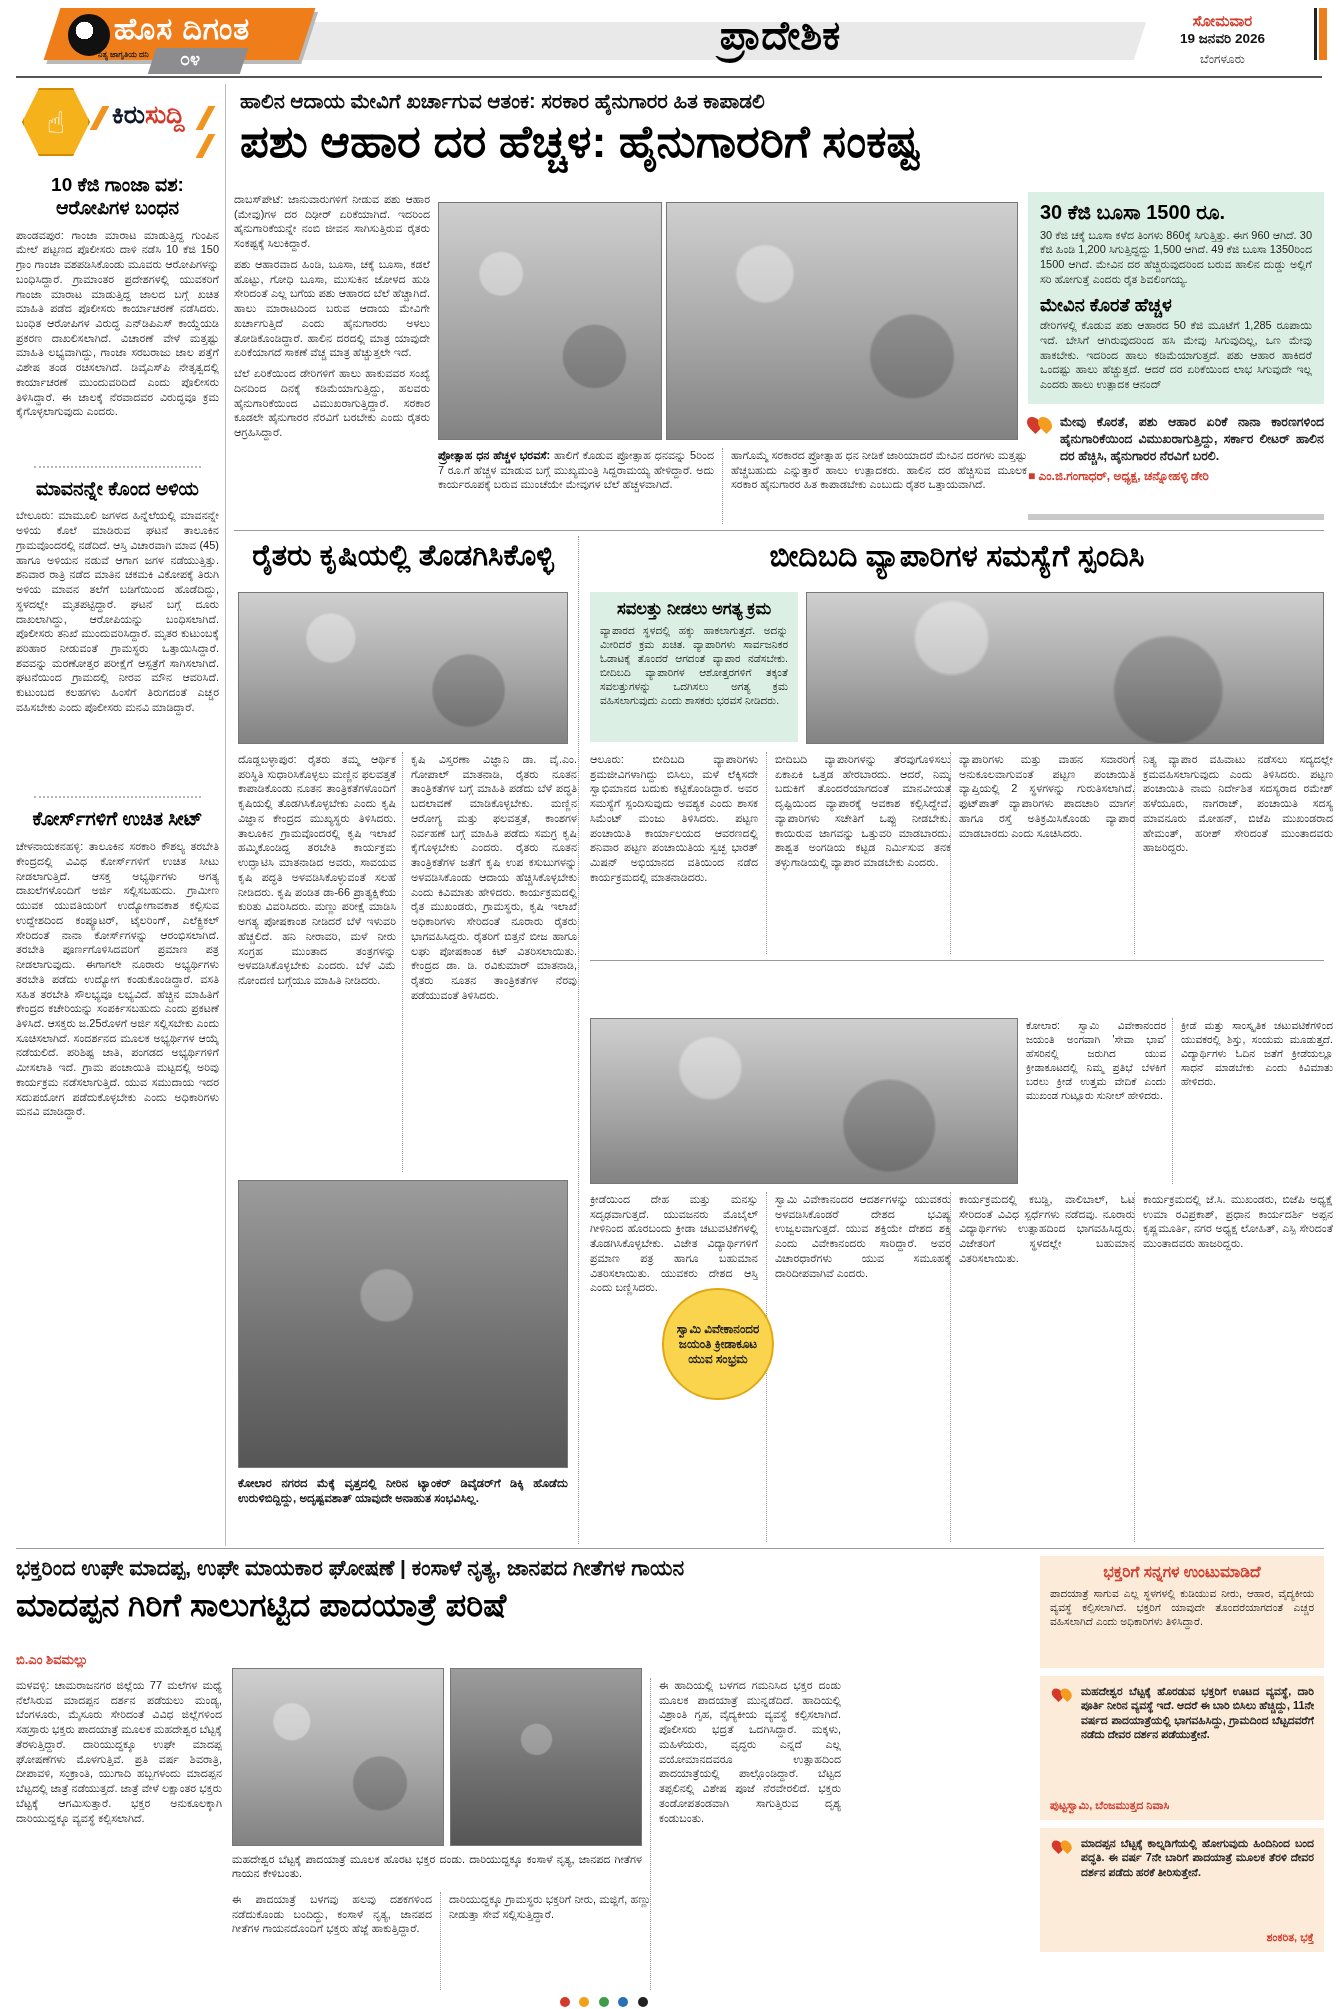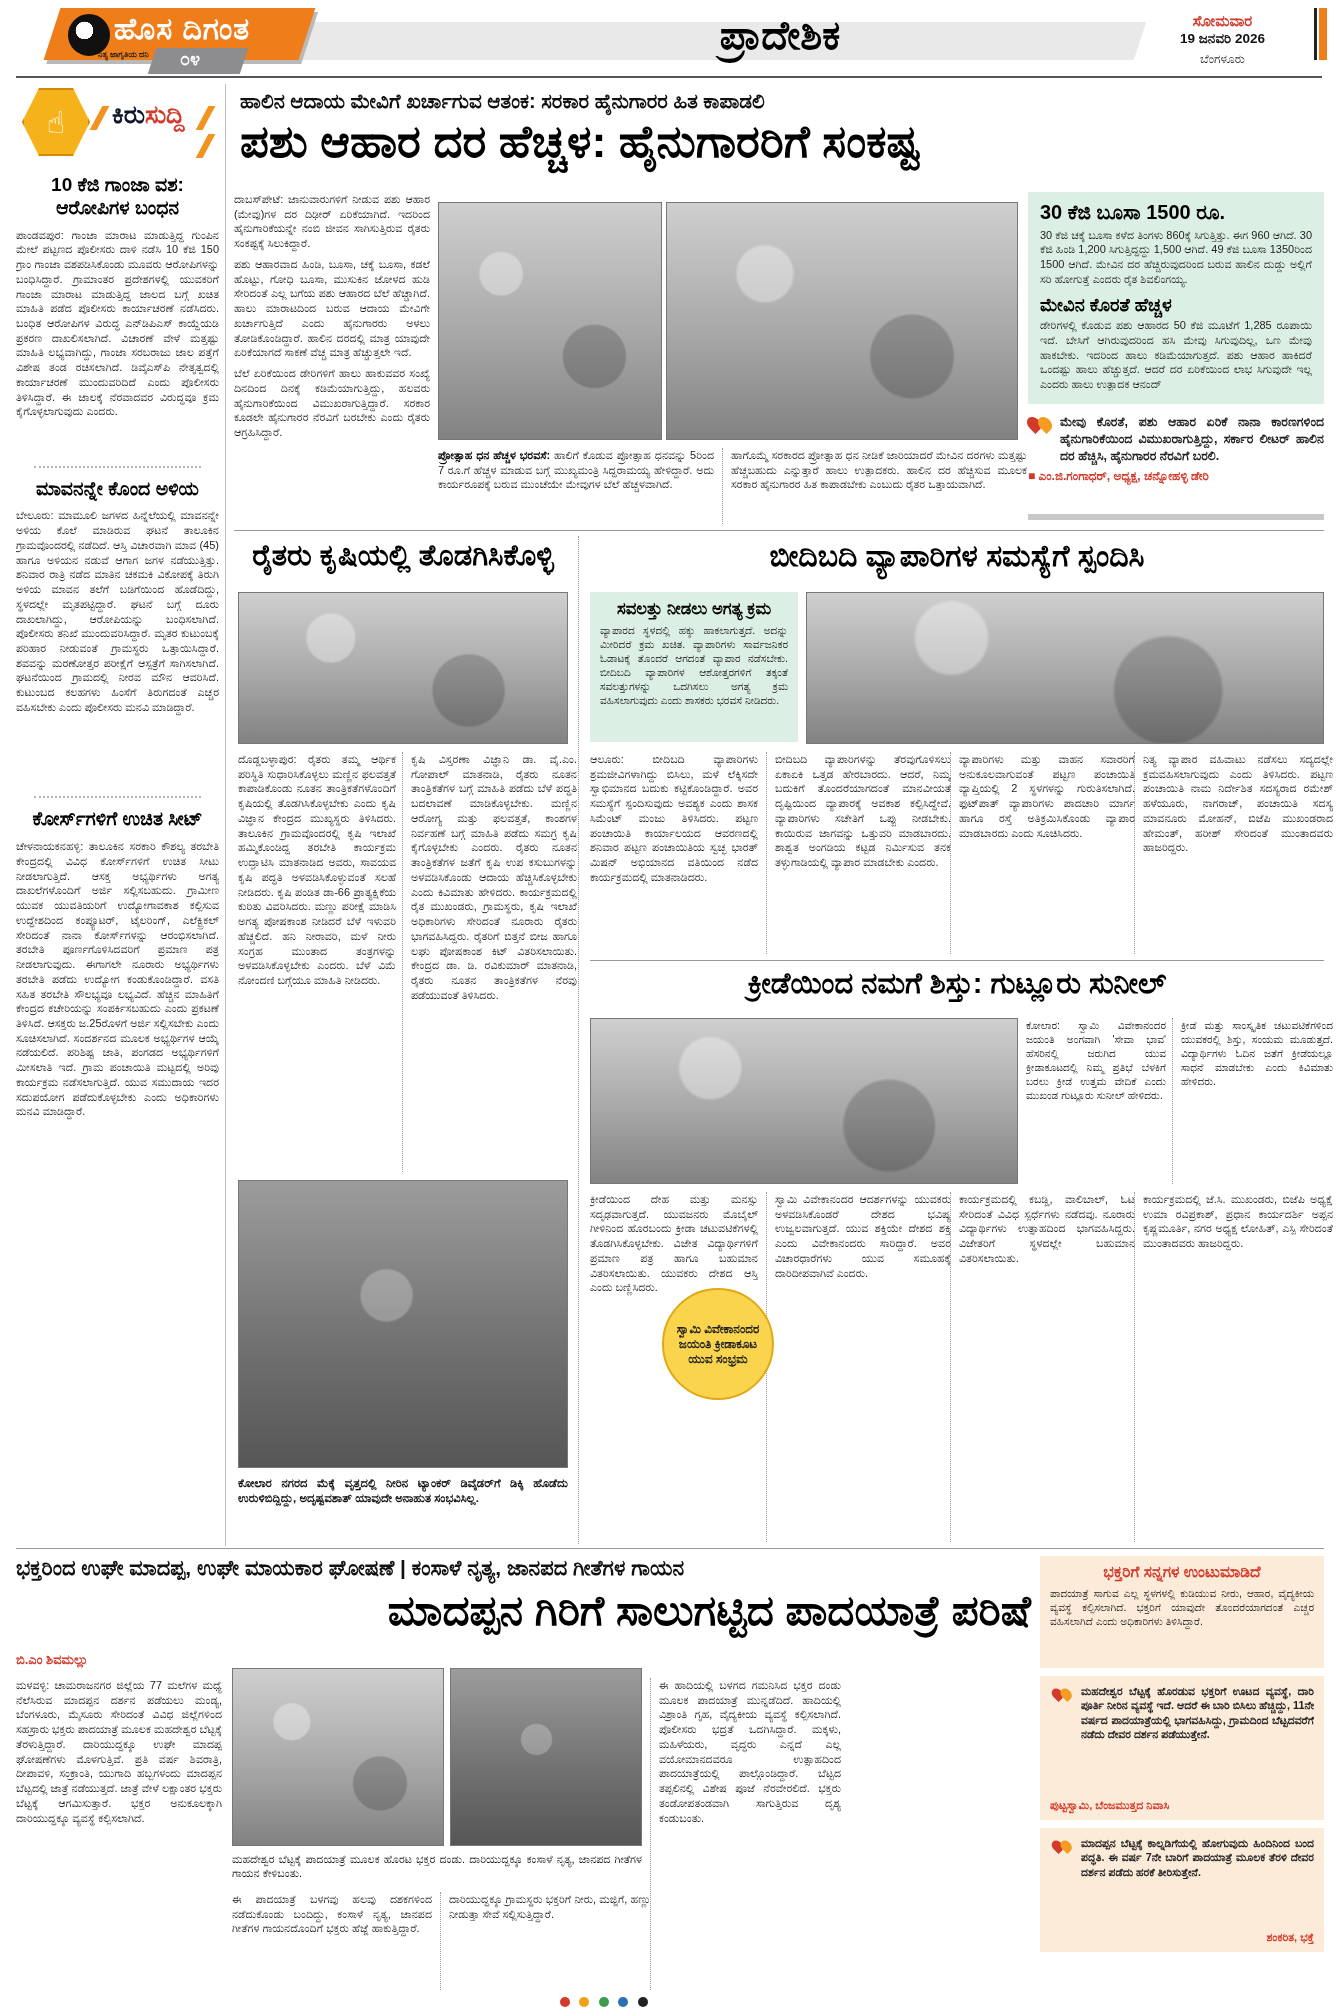--- a/index.html
+++ b/index.html
@@ -136,35 +136,34 @@
     <div class="headline" style="font-size:16.5px;text-align:center;margin-bottom:5px;">ಸವಲತ್ತು ನೀಡಲು ಅಗತ್ಯ ಕ್ರಮ</div>
     <div class="bt" style="height:100px;font-size:10.5px;">ವ್ಯಾಪಾರದ ಸ್ಥಳದಲ್ಲಿ ಹಕ್ಕು ಹಾಕಲಾಗುತ್ತದೆ. ಅದನ್ನು ಮೀರಿದರೆ ಕ್ರಮ ಖಚಿತ. ವ್ಯಾಪಾರಿಗಳು ಸಾರ್ವಜನಿಕರ ಓಡಾಟಕ್ಕೆ ತೊಂದರೆ ಆಗದಂತೆ ವ್ಯಾಪಾರ ನಡೆಸಬೇಕು. ಬೀದಿಬದಿ ವ್ಯಾಪಾರಿಗಳ ಆಶೋತ್ತರಗಳಿಗೆ ತಕ್ಕಂತೆ ಸವಲತ್ತುಗಳನ್ನು ಒದಗಿಸಲು ಅಗತ್ಯ ಕ್ರಮ ವಹಿಸಲಾಗುವುದು ಎಂದು ಶಾಸಕರು ಭರವಸೆ ನೀಡಿದರು.</div>
   </div>
   <div class="abs photo" style="left:806px;top:592px;width:518px;height:152px;"></div>
   <div class="abs bt" style="left:590px;top:752px;width:168px;height:202px;">ಆಲೂರು: ಬೀದಿಬದಿ ವ್ಯಾಪಾರಿಗಳು ಶ್ರಮಜೀವಿಗಳಾಗಿದ್ದು ಬಿಸಿಲು, ಮಳೆ ಲೆಕ್ಕಿಸದೇ ಸ್ವಾಭಿಮಾನದ ಬದುಕು ಕಟ್ಟಿಕೊಂಡಿದ್ದಾರೆ. ಅವರ ಸಮಸ್ಯೆಗೆ ಸ್ಪಂದಿಸುವುದು ಅವಶ್ಯಕ ಎಂದು ಶಾಸಕ ಸಿಮೆಂಟ್ ಮಂಜು ತಿಳಿಸಿದರು. ಪಟ್ಟಣ ಪಂಚಾಯಿತಿ ಕಾರ್ಯಾಲಯದ ಆವರಣದಲ್ಲಿ ಶನಿವಾರ ಪಟ್ಟಣ ಪಂಚಾಯಿತಿಯ ಸ್ವಚ್ಛ ಭಾರತ್ ಮಿಷನ್ ಅಭಿಯಾನದ ವತಿಯಿಂದ ನಡೆದ ಕಾರ್ಯಕ್ರಮದಲ್ಲಿ ಮಾತನಾಡಿದರು.</div>
   <div class="abs bt vdot" style="left:766px;top:752px;width:176px;height:202px;padding-left:8px;">ಬೀದಿಬದಿ ವ್ಯಾಪಾರಿಗಳನ್ನು ತೆರವುಗೊಳಿಸಲು ಏಕಾಏಕಿ ಒತ್ತಡ ಹೇರಬಾರದು. ಆದರೆ, ನಿಮ್ಮ ಬದುಕಿಗೆ ತೊಂದರೆಯಾಗದಂತೆ ಮಾನವೀಯತೆ ದೃಷ್ಟಿಯಿಂದ ವ್ಯಾಪಾರಕ್ಕೆ ಅವಕಾಶ ಕಲ್ಪಿಸಿದ್ದೇವೆ. ವ್ಯಾಪಾರಿಗಳು ಸಚೇತಿಗೆ ಒಪ್ಪು ನೀಡಬೇಕು. ಕಾಯಿರುವ ಜಾಗವನ್ನು ಒತ್ತುವರಿ ಮಾಡಬಾರದು. ಶಾಶ್ವತ ಅಂಗಡಿಯ ಕಟ್ಟಡ ನಿರ್ಮಿಸುವ ತನಕ ತಳ್ಳುಗಾಡಿಯಲ್ಲಿ ವ್ಯಾಪಾರ ಮಾಡಬೇಕು ಎಂದರು.</div>
   <div class="abs bt vdot" style="left:950px;top:752px;width:176px;height:202px;padding-left:8px;">ವ್ಯಾಪಾರಿಗಳು ಮತ್ತು ವಾಹನ ಸವಾರರಿಗೆ ಅನುಕೂಲವಾಗುವಂತೆ ಪಟ್ಟಣ ಪಂಚಾಯಿತಿ ವ್ಯಾಪ್ತಿಯಲ್ಲಿ 2 ಸ್ಥಳಗಳನ್ನು ಗುರುತಿಸಲಾಗಿದೆ. ಫುಟ್‌ಪಾತ್ ವ್ಯಾಪಾರಿಗಳು ಪಾದಚಾರಿ ಮಾರ್ಗ ಹಾಗೂ ರಸ್ತೆ ಅತಿಕ್ರಮಿಸಿಕೊಂಡು ವ್ಯಾಪಾರ ಮಾಡಬಾರದು ಎಂದು ಸೂಚಿಸಿದರು.</div>
   <div class="abs bt vdot" style="left:1134px;top:752px;width:190px;height:202px;padding-left:8px;">ನಿತ್ಯ ವ್ಯಾಪಾರ ವಹಿವಾಟು ನಡೆಸಲು ಸದ್ಯದಲ್ಲೇ ಕ್ರಮವಹಿಸಲಾಗುವುದು ಎಂದು ತಿಳಿಸಿದರು. ಪಟ್ಟಣ ಪಂಚಾಯಿತಿ ನಾಮ ನಿರ್ದೇಶಿತ ಸದಸ್ಯರಾದ ರಮೇಶ್ ಹಳೆಯೂರು, ನಾಗರಾಜ್, ಪಂಚಾಯಿತಿ ಸದಸ್ಯ ಮಾವನೂರು ಮೋಹನ್, ಬಿಜೆಪಿ ಮುಖಂಡರಾದ ಹೇಮಂತ್, ಹರೀಶ್ ಸೇರಿದಂತೆ ಮುಂತಾದವರು ಹಾಜರಿದ್ದರು.</div>
   <div class="abs rule-thin" style="left:590px;top:960px;width:734px;"></div>
 
-  <div class="abs headline" style="left:590px;top:968px;width:734px;font-size:29px;text-align:center;">ಕ್ರೀಡೆಯಿಂದ ನಮಗೆ ಶಿಸ್ತು: ಗುಟ್ಲೂರು ಸುನೀಲ್</div>
   <div class="abs photo" style="left:590px;top:1018px;width:428px;height:166px;"></div>
   <div class="abs bt" style="left:1026px;top:1018px;width:140px;height:166px;font-size:10.5px;">ಕೋಲಾರ: ಸ್ವಾಮಿ ವಿವೇಕಾನಂದರ ಜಯಂತಿ ಅಂಗವಾಗಿ 'ಸೇವಾ ಭಾವ' ಹೆಸರಿನಲ್ಲಿ ಜರುಗಿದ ಯುವ ಕ್ರೀಡಾಕೂಟದಲ್ಲಿ ನಿಮ್ಮ ಪ್ರತಿಭೆ ಬೆಳಕಿಗೆ ಬರಲು ಕ್ರೀಡೆ ಉತ್ತಮ ವೇದಿಕೆ ಎಂದು ಮುಖಂಡ ಗುಟ್ಲೂರು ಸುನೀಲ್ ಹೇಳಿದರು.</div>
   <div class="abs bt vdot" style="left:1172px;top:1018px;width:152px;height:166px;padding-left:8px;font-size:10.5px;">ಕ್ರೀಡೆ ಮತ್ತು ಸಾಂಸ್ಕೃತಿಕ ಚಟುವಟಿಕೆಗಳಿಂದ ಯುವಕರಲ್ಲಿ ಶಿಸ್ತು, ಸಂಯಮ ಮೂಡುತ್ತದೆ. ವಿದ್ಯಾರ್ಥಿಗಳು ಓದಿನ ಜತೆಗೆ ಕ್ರೀಡೆಯಲ್ಲೂ ಸಾಧನೆ ಮಾಡಬೇಕು ಎಂದು ಕಿವಿಮಾತು ಹೇಳಿದರು.</div>
   <div class="abs bt" style="left:590px;top:1192px;width:168px;height:350px;">ಕ್ರೀಡೆಯಿಂದ ದೇಹ ಮತ್ತು ಮನಸ್ಸು ಸದೃಢವಾಗುತ್ತದೆ. ಯುವಜನರು ಮೊಬೈಲ್ ಗೀಳಿನಿಂದ ಹೊರಬಂದು ಕ್ರೀಡಾ ಚಟುವಟಿಕೆಗಳಲ್ಲಿ ತೊಡಗಿಸಿಕೊಳ್ಳಬೇಕು. ವಿಜೇತ ವಿದ್ಯಾರ್ಥಿಗಳಿಗೆ ಪ್ರಮಾಣ ಪತ್ರ ಹಾಗೂ ಬಹುಮಾನ ವಿತರಿಸಲಾಯಿತು. ಯುವಕರು ದೇಶದ ಆಸ್ತಿ ಎಂದು ಬಣ್ಣಿಸಿದರು.</div>
   <div class="abs bt vdot" style="left:766px;top:1192px;width:176px;height:350px;padding-left:8px;">ಸ್ವಾಮಿ ವಿವೇಕಾನಂದರ ಆದರ್ಶಗಳನ್ನು ಯುವಕರು ಅಳವಡಿಸಿಕೊಂಡರೆ ದೇಶದ ಭವಿಷ್ಯ ಉಜ್ವಲವಾಗುತ್ತದೆ. ಯುವ ಶಕ್ತಿಯೇ ದೇಶದ ಶಕ್ತಿ ಎಂದು ವಿವೇಕಾನಂದರು ಸಾರಿದ್ದಾರೆ. ಅವರ ವಿಚಾರಧಾರೆಗಳು ಯುವ ಸಮೂಹಕ್ಕೆ ದಾರಿದೀಪವಾಗಿವೆ ಎಂದರು.</div>
   <div class="abs bt vdot" style="left:950px;top:1192px;width:176px;height:350px;padding-left:8px;">ಕಾರ್ಯಕ್ರಮದಲ್ಲಿ ಕಬಡ್ಡಿ, ವಾಲಿಬಾಲ್, ಓಟ ಸೇರಿದಂತೆ ವಿವಿಧ ಸ್ಪರ್ಧೆಗಳು ನಡೆದವು. ನೂರಾರು ವಿದ್ಯಾರ್ಥಿಗಳು ಉತ್ಸಾಹದಿಂದ ಭಾಗವಹಿಸಿದ್ದರು. ವಿಜೇತರಿಗೆ ಸ್ಥಳದಲ್ಲೇ ಬಹುಮಾನ ವಿತರಿಸಲಾಯಿತು.</div>
   <div class="abs bt vdot" style="left:1134px;top:1192px;width:190px;height:350px;padding-left:8px;">ಕಾರ್ಯಕ್ರಮದಲ್ಲಿ ಜೆ.ಸಿ. ಮುಖಂಡರು, ಬಿಜೆಪಿ ಅಧ್ಯಕ್ಷೆ ಉಮಾ ರವಿಪ್ರಕಾಶ್, ಪ್ರಧಾನ ಕಾರ್ಯದರ್ಶಿ ಅಪ್ಪನ ಕೃಷ್ಣಮೂರ್ತಿ, ನಗರ ಅಧ್ಯಕ್ಷ ಲೋಹಿತ್, ಎಸ್ಪಿ ಸೇರಿದಂತೆ ಮುಂತಾದವರು ಹಾಜರಿದ್ದರು.</div>
   <div class="abs" style="left:662px;top:1288px;width:112px;height:112px;border-radius:50%;background:#f9d44c;border:2px solid #e0a815;
               display:flex;align-items:center;justify-content:center;text-align:center;
               font-size:12px;font-weight:bold;color:#222;padding:10px;box-sizing:border-box;line-height:1.25;">ಸ್ವಾಮಿ ವಿವೇಕಾನಂದರ ಜಯಂತಿ ಕ್ರೀಡಾಕೂಟ ಯುವ ಸಂಭ್ರಮ</div>
 
   <div class="abs rule-thin" style="left:16px;top:1548px;width:1308px;"></div>
   <div class="abs kicker" style="left:16px;top:1556px;width:1010px;font-size:21px;">ಭಕ್ತರಿಂದ ಉಘೇ ಮಾದಪ್ಪ, ಉಘೇ ಮಾಯಕಾರ ಘೋಷಣೆ | ಕಂಸಾಳೆ ನೃತ್ಯ, ಜಾನಪದ ಗೀತೆಗಳ ಗಾಯನ</div>
-  <div class="abs headline" style="left:16px;top:1588px;width:1015px;font-size:42px;text-align:right;">ಮಾದಪ್ಪನ ಗಿರಿಗೆ ಸಾಲುಗಟ್ಟಿದ ಪಾದಯಾತ್ರೆ ಪರಿಷೆ</div>
+  <div class="abs headline" style="left:16px;top:1588px;width:1015px;font-size:32px;">ಮಾದಪ್ಪನ ಗಿರಿಗೆ ಸಾಲುಗಟ್ಟಿದ ಪಾದಯಾತ್ರೆ ಪರಿಷೆ</div>
   <div class="abs red" style="left:16px;top:1652px;font-size:13px;font-weight:bold;">ಬಿ.ಎಂ ಶಿವಮಲ್ಲು</div>
 
   <div class="abs bt" style="left:16px;top:1678px;width:206px;height:312px;">ಮಳವಳ್ಳಿ: ಚಾಮರಾಜನಗರ ಜಿಲ್ಲೆಯ 77 ಮಲೆಗಳ ಮಧ್ಯೆ ನೆಲೆಸಿರುವ ಮಾದಪ್ಪನ ದರ್ಶನ ಪಡೆಯಲು ಮಂಡ್ಯ, ಬೆಂಗಳೂರು, ಮೈಸೂರು ಸೇರಿದಂತೆ ವಿವಿಧ ಜಿಲ್ಲೆಗಳಿಂದ ಸಹಸ್ರಾರು ಭಕ್ತರು ಪಾದಯಾತ್ರೆ ಮೂಲಕ ಮಹದೇಶ್ವರ ಬೆಟ್ಟಕ್ಕೆ ತೆರಳುತ್ತಿದ್ದಾರೆ. ದಾರಿಯುದ್ದಕ್ಕೂ ಉಘೇ ಮಾದಪ್ಪ ಘೋಷಣೆಗಳು ಮೊಳಗುತ್ತಿವೆ. ಪ್ರತಿ ವರ್ಷ ಶಿವರಾತ್ರಿ, ದೀಪಾವಳಿ, ಸಂಕ್ರಾಂತಿ, ಯುಗಾದಿ ಹಬ್ಬಗಳಂದು ಮಾದಪ್ಪನ ಬೆಟ್ಟದಲ್ಲಿ ಜಾತ್ರೆ ನಡೆಯುತ್ತದೆ. ಜಾತ್ರೆ ವೇಳೆ ಲಕ್ಷಾಂತರ ಭಕ್ತರು ಬೆಟ್ಟಕ್ಕೆ ಆಗಮಿಸುತ್ತಾರೆ. ಭಕ್ತರ ಅನುಕೂಲಕ್ಕಾಗಿ ದಾರಿಯುದ್ದಕ್ಕೂ ವ್ಯವಸ್ಥೆ ಕಲ್ಪಿಸಲಾಗಿದೆ.</div>
   <div class="abs photo" style="left:232px;top:1668px;width:212px;height:178px;"></div>
   <div class="abs photo dark" style="left:450px;top:1668px;width:192px;height:178px;"></div>
   <div class="abs capt" style="left:232px;top:1852px;width:410px;height:34px;font-weight:normal;font-size:11px;">ಮಹದೇಶ್ವರ ಬೆಟ್ಟಕ್ಕೆ ಪಾದಯಾತ್ರೆ ಮೂಲಕ ಹೊರಟ ಭಕ್ತರ ದಂಡು. ದಾರಿಯುದ್ದಕ್ಕೂ ಕಂಸಾಳೆ ನೃತ್ಯ, ಜಾನಪದ ಗೀತೆಗಳ ಗಾಯನ ಕೇಳಿಬಂತು.</div>
   <div class="abs bt" style="left:232px;top:1892px;width:200px;height:98px;">ಈ ಪಾದಯಾತ್ರೆ ಬಳಗವು ಹಲವು ದಶಕಗಳಿಂದ ನಡೆದುಕೊಂಡು ಬಂದಿದ್ದು, ಕಂಸಾಳೆ ನೃತ್ಯ, ಜಾನಪದ ಗೀತೆಗಳ ಗಾಯನದೊಂದಿಗೆ ಭಕ್ತರು ಹೆಜ್ಜೆ ಹಾಕುತ್ತಿದ್ದಾರೆ.</div>
   <div class="abs bt vdot" style="left:440px;top:1892px;width:202px;height:98px;padding-left:8px;">ದಾರಿಯುದ್ದಕ್ಕೂ ಗ್ರಾಮಸ್ಥರು ಭಕ್ತರಿಗೆ ನೀರು, ಮಜ್ಜಿಗೆ, ಹಣ್ಣು ನೀಡುತ್ತಾ ಸೇವೆ ಸಲ್ಲಿಸುತ್ತಿದ್ದಾರೆ.</div>
   <div class="abs bt vdot" style="left:650px;top:1678px;width:182px;height:312px;padding-left:8px;">ಈ ಹಾದಿಯಲ್ಲಿ ಬಳಗದ ಗಮನಿಸಿದ ಭಕ್ತರ ದಂಡು ಮೂಲಕ ಪಾದಯಾತ್ರೆ ಮುನ್ನಡೆದಿದೆ. ಹಾದಿಯಲ್ಲಿ ವಿಶ್ರಾಂತಿ ಗೃಹ, ವೈದ್ಯಕೀಯ ವ್ಯವಸ್ಥೆ ಕಲ್ಪಿಸಲಾಗಿದೆ. ಪೊಲೀಸರು ಭದ್ರತೆ ಒದಗಿಸಿದ್ದಾರೆ. ಮಕ್ಕಳು, ಮಹಿಳೆಯರು, ವೃದ್ಧರು ಎನ್ನದೆ ಎಲ್ಲ ವಯೋಮಾನದವರೂ ಉತ್ಸಾಹದಿಂದ ಪಾದಯಾತ್ರೆಯಲ್ಲಿ ಪಾಲ್ಗೊಂಡಿದ್ದಾರೆ. ಬೆಟ್ಟದ ತಪ್ಪಲಿನಲ್ಲಿ ವಿಶೇಷ ಪೂಜೆ ನೆರವೇರಲಿದೆ. ಭಕ್ತರು ತಂಡೋಪತಂಡವಾಗಿ ಸಾಗುತ್ತಿರುವ ದೃಶ್ಯ ಕಂಡುಬಂತು.</div>
 

